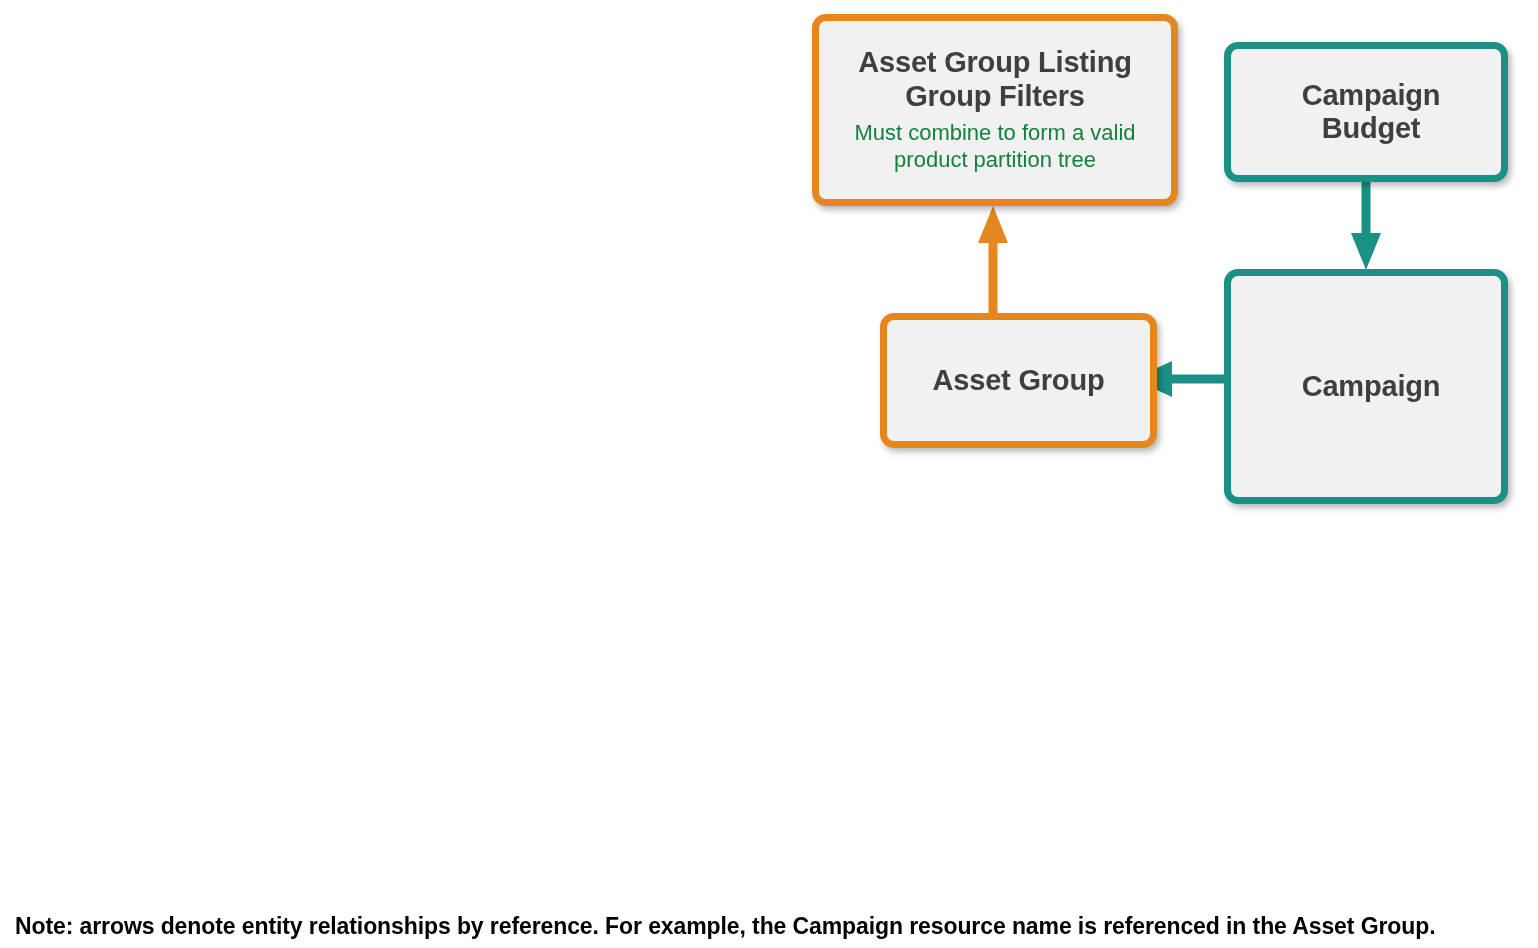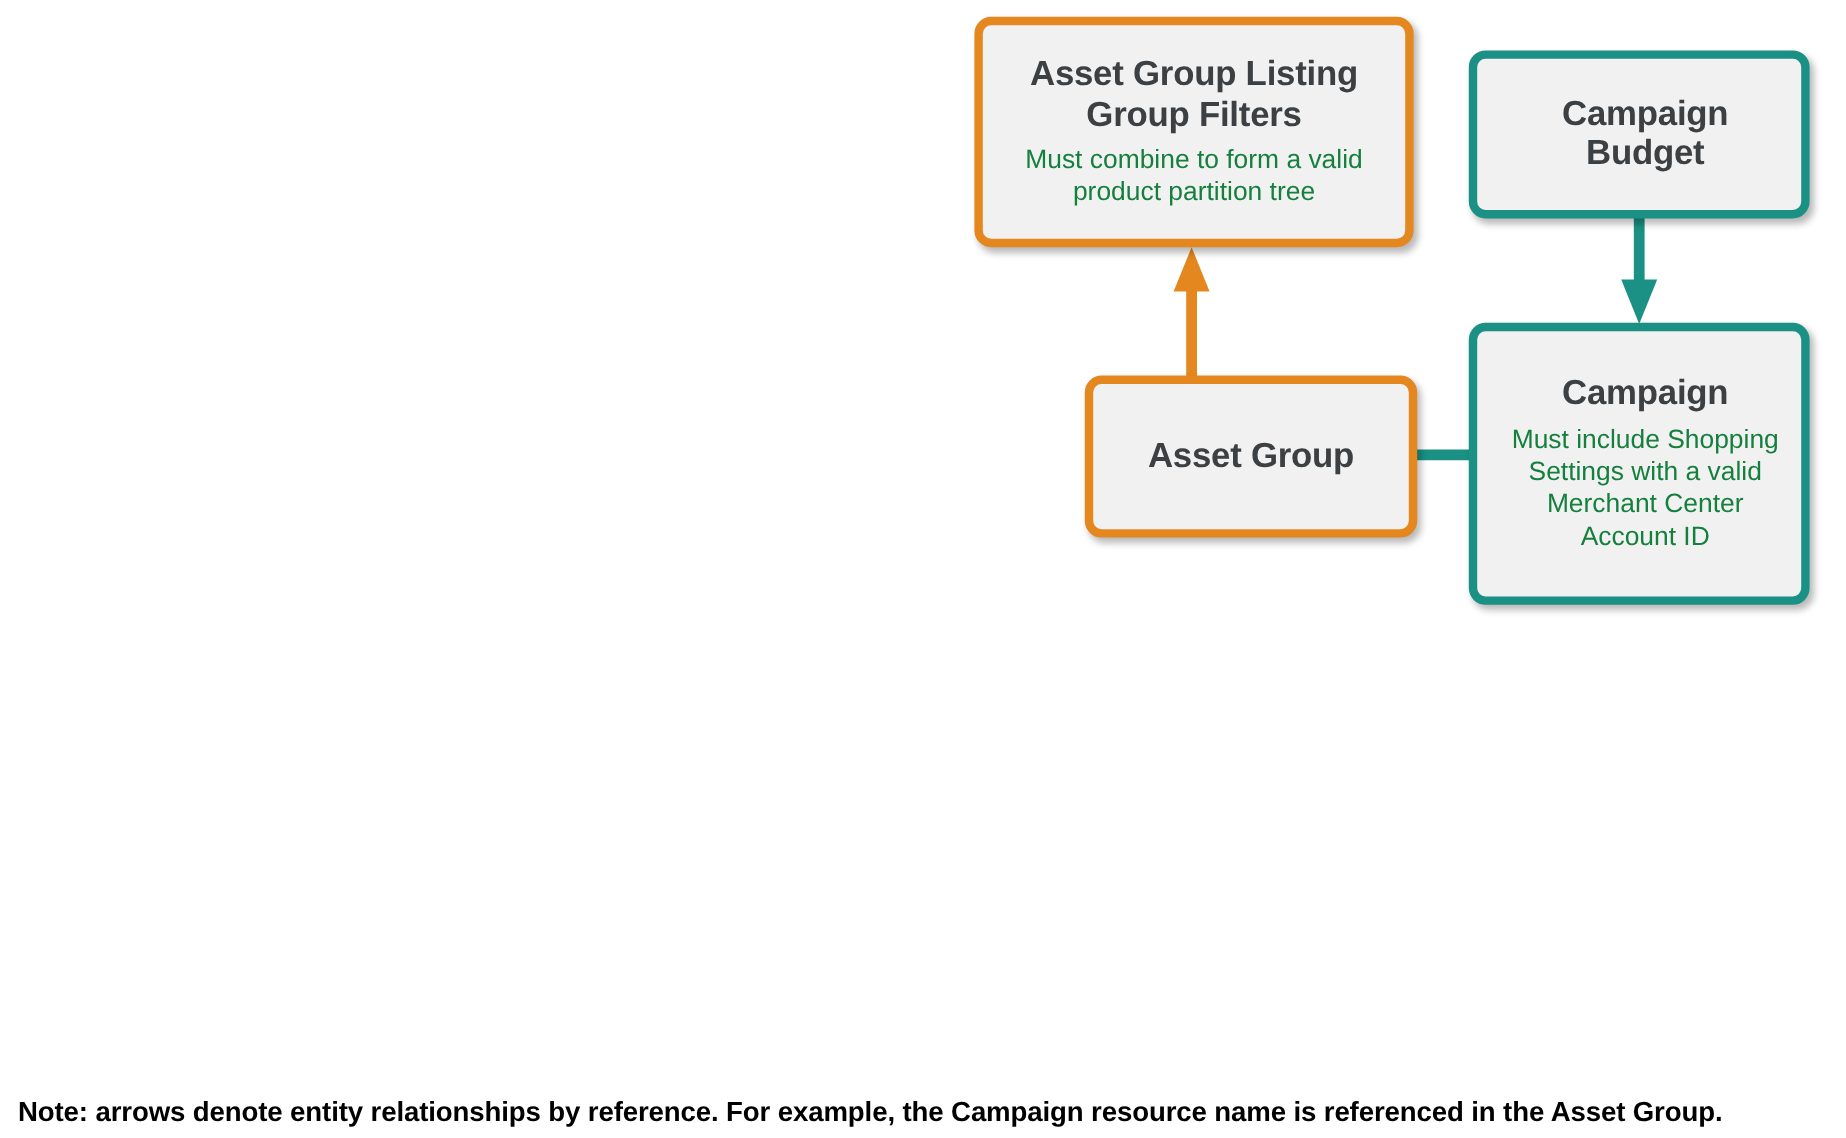--- a/index.html
+++ b/index.html
@@ -63,21 +63,21 @@
     font-weight: normal;
     color: #15803d;
     line-height: 1.24;
     margin-top: 6px;
   }
 
   
   #node-aglgf   { left: 812px; top: 14px;  width: 366px; height: 192px; }
   #node-budget  { left: 1224px; top: 42px;  width: 284px; height: 140px; }
   #node-campaign{ left: 1224px; top: 269px; width: 284px; height: 235px; }
-  #node-asset   { left: 904px; top: 313px; width: 277px; height: 135px; }
+  #node-asset   { left: 880px; top: 313px; width: 277px; height: 135px; }
 
   
   #footer-note {
     position: absolute;
     left: 15px;
     top: 913px;
     z-index: 3;
     font-size: 23px;
     font-weight: bold;
     color: #000000;
@@ -112,21 +112,20 @@
     <div class="node-title">Asset Group Listing Group Filters</div>
     <div class="node-desc">Must combine to form a valid product partition tree</div>
   </div>
 
   <div class="node teal" id="node-budget">
     <div class="node-title">Campaign Budget</div>
   </div>
 
   <div class="node teal" id="node-campaign">
     <div class="node-title">Campaign</div>
-    <div class="node-desc">Must include Shopping Settings with a valid Merchant Center Account ID</div>
   </div>
 
   <div class="node orange" id="node-asset">
     <div class="node-title">Asset Group</div>
   </div>
 
   <div id="footer-note">Note: arrows denote entity relationships by reference. For example, the Campaign resource name is referenced in the Asset Group.</div>
 
 </div>
 

